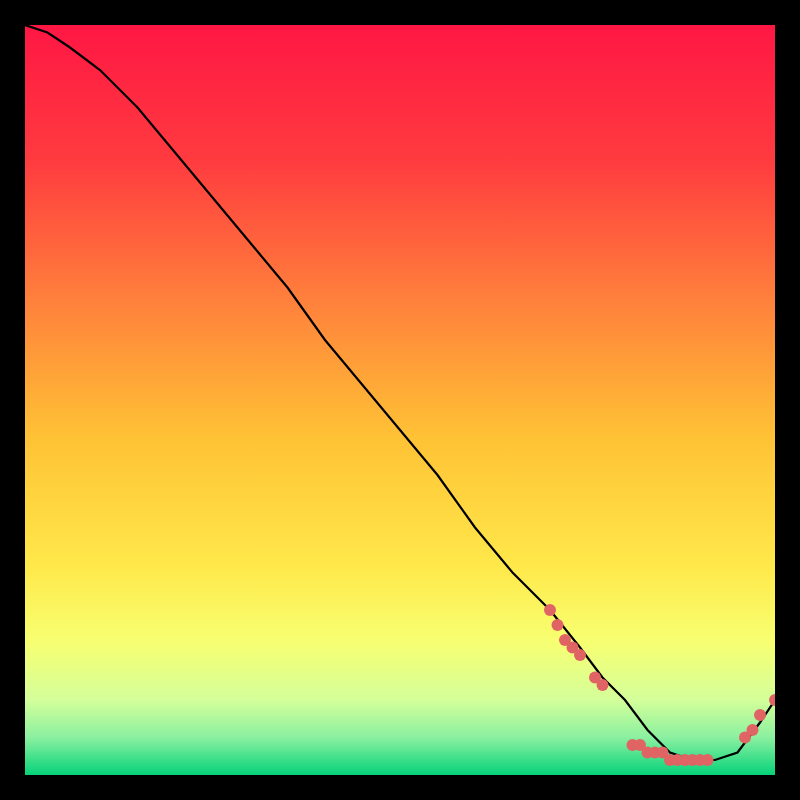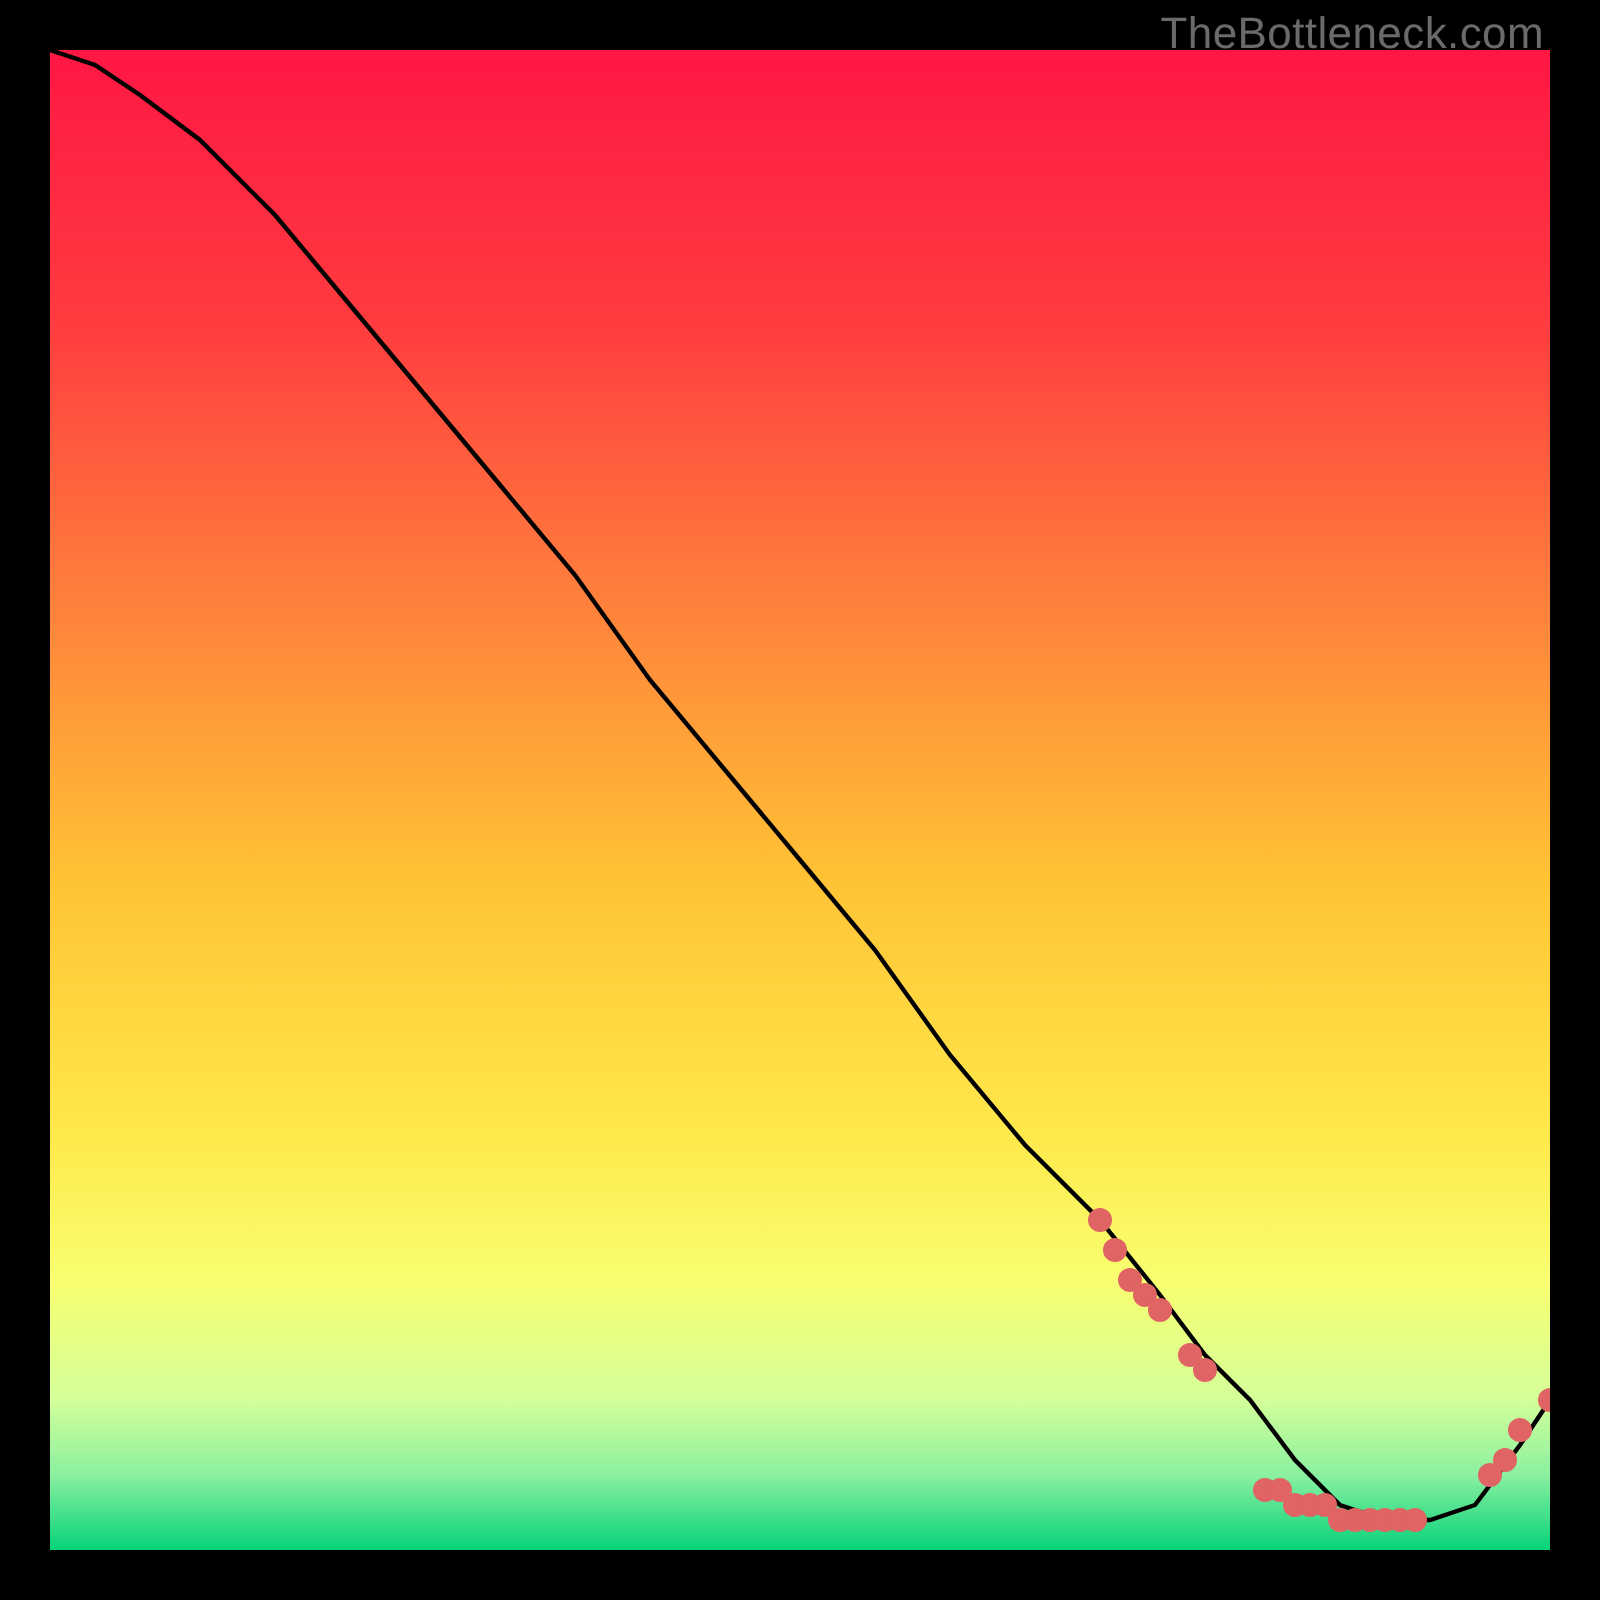--- a/index.html
+++ b/index.html
@@ -33,21 +33,20 @@
     letter-spacing: 0.2px;
   }
   svg {
     display: block;
   }
 </style>
 </head>
 <body>
 
 <div class="chart-container">
-  <div class="watermark">TheBottleneck.com</div>
   <div class="plot-area">
     <svg id="chart-svg" width="750" height="750" viewBox="0 0 750 750">
       <defs>
         <linearGradient id="bg-grad" x1="0" y1="0" x2="0" y2="1">
             <stop offset="0.0%" stop-color="#ff1744"></stop>
             <stop offset="18.0%" stop-color="#ff3b3f"></stop>
             <stop offset="35.0%" stop-color="#ff7a3c"></stop>
             <stop offset="55.0%" stop-color="#ffc235"></stop>
             <stop offset="72.0%" stop-color="#ffe84a"></stop>
             <stop offset="82.0%" stop-color="#f8ff70"></stop>

